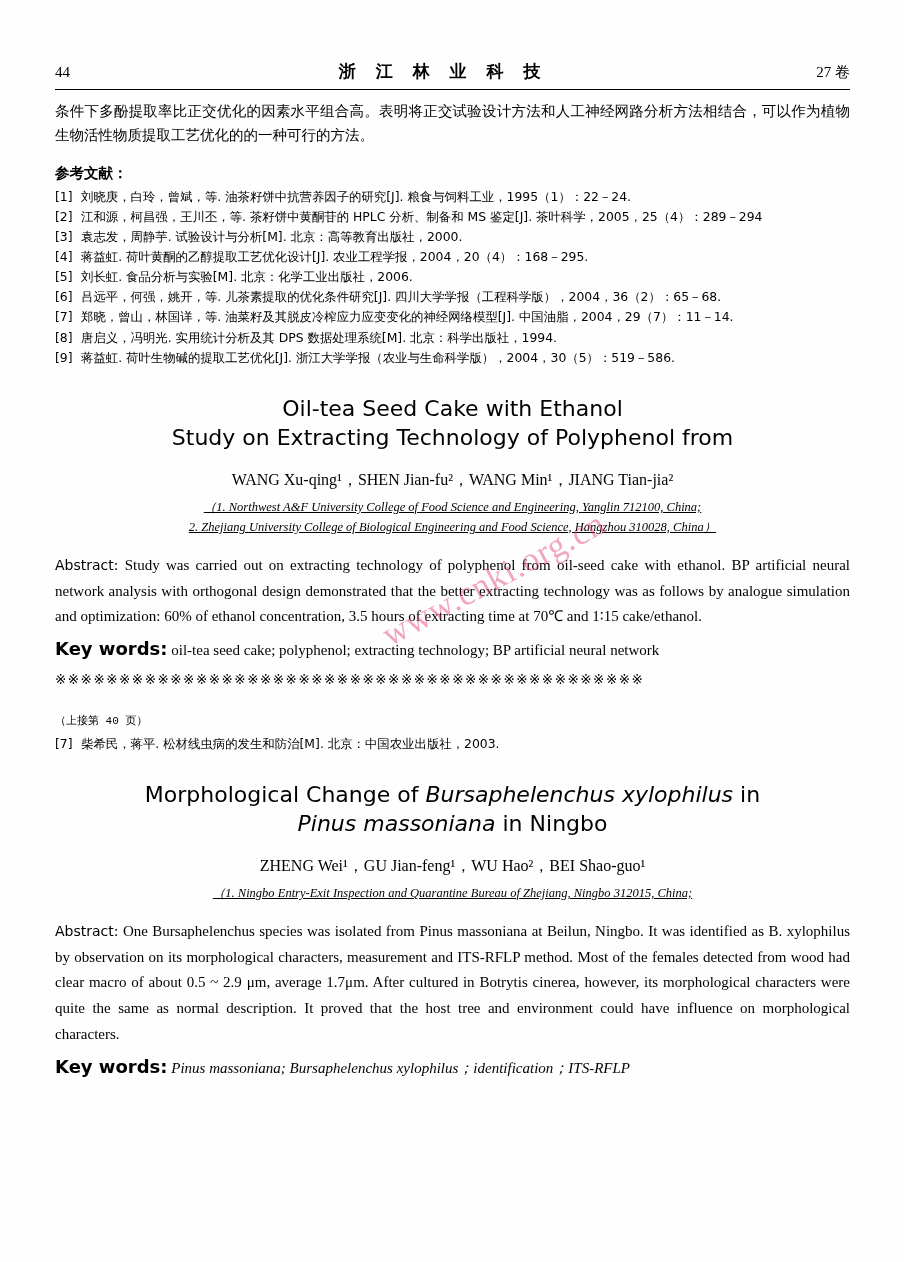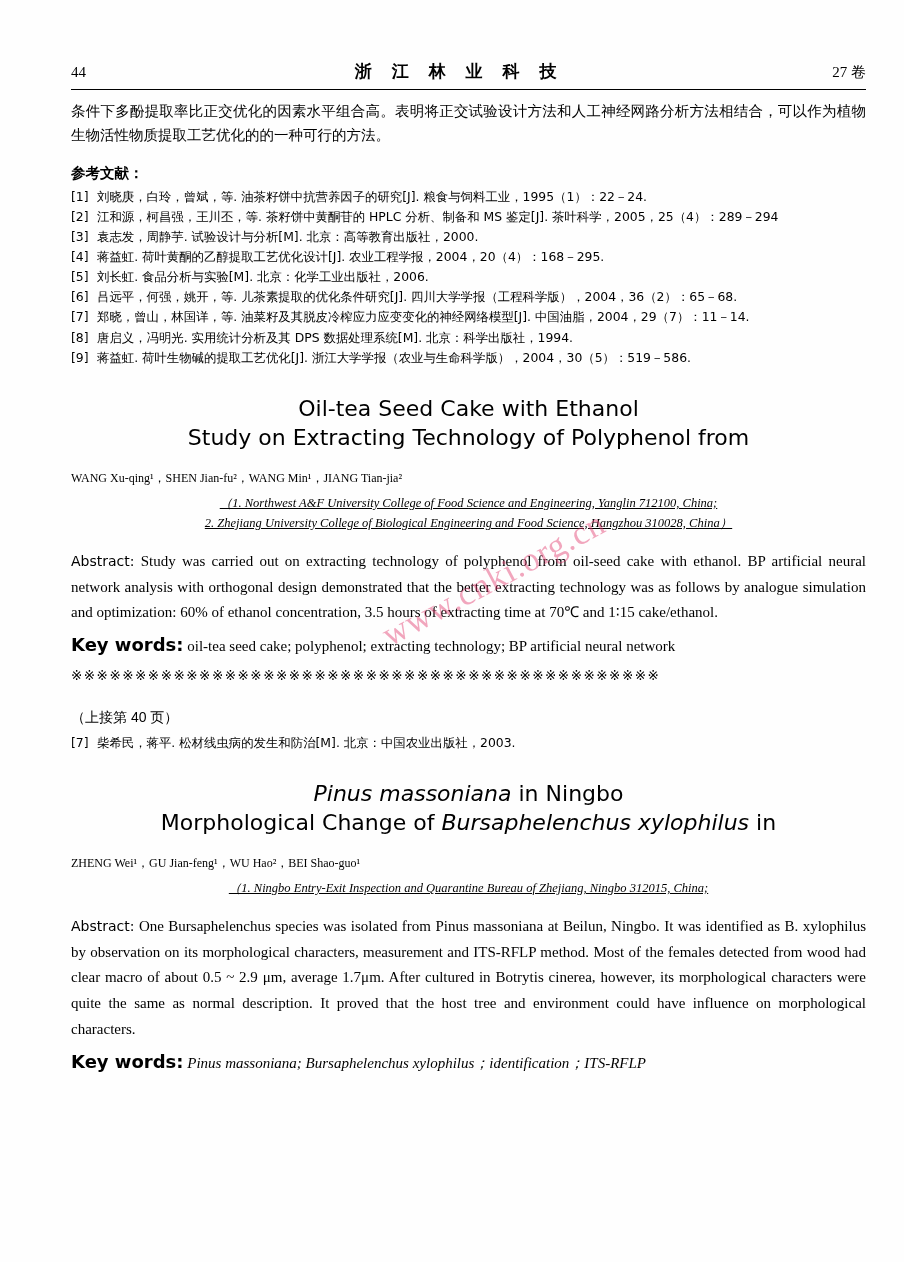--- a/index.html
+++ b/index.html
@@ -20,21 +20,20 @@
     left: 0; top: 0;
     width: 904px;
     height: 1262px;
     background: #fefefe;
   }
   .content {
     position: absolute;
     left: 55px;
     top: 60px;
     width: 795px;
-    margin-left: 16px;
   }
 
   
   .runhead {
     display: flex;
     align-items: baseline;
     justify-content: space-between;
     font-size: 14px;
     padding-bottom: 6px;
   }
@@ -103,22 +102,22 @@
   .en-title-2 {
     font-family: "DejaVu Sans", sans-serif;
     font-size: 22px;
     text-align: center;
     line-height: 1.32;
     margin-top: 26px;
     margin-bottom: 6px;
   }
   .authors {
     font-family: "Liberation Serif", serif;
-    font-size: 12px;
-    text-align: left;
+    font-size: 16px;
+    text-align: center;
     margin-top: 18px;
   }
   .affil {
     font-family: "Liberation Serif", serif;
     font-style: italic;
     font-size: 12.5px;
     text-align: center;
     line-height: 1.6;
     margin-top: 6px;
     text-decoration: underline;
@@ -151,22 +150,22 @@
   .divider-marks {
     font-family: "DejaVu Sans", sans-serif;
     font-size: 13.5px;
     letter-spacing: 1.5px;
     margin-top: 6px;
     white-space: nowrap;
     overflow: hidden;
   }
 
   .continued {
-    font-family: Liberation Sans, sans-serif;
-    font-size: 14px;
+    font-family: Liberation Mono, monospace;
+    font-size: 11px;
     margin-top: 26px;
   }
 
   
   .watermark {
     position: absolute;
     left: 370px;
     top: 560px;
     transform: rotate(-28deg);
     font-family: "Liberation Serif", serif;
@@ -253,22 +252,22 @@
 
     <div class="continued">（上接第 40 页）</div>
     <div class="ref-list" style="margin-top:6px;">
       <div class="ref-item">
         <span class="ref-num">[7]</span>
         <span class="ref-text">柴希民，蒋平. 松材线虫病的发生和防治[M]. 北京：中国农业出版社，2003.</span>
       </div>
     </div>
 
     <div class="en-title-2">
+      <div><span>Morphological Change of </span><span class="ital">Bursaphelenchus xylophilus</span><span> in</span></div>
       <div><span class="ital">Pinus massoniana</span><span> in Ningbo</span></div>
-      <div><span>Morphological Change of </span><span class="ital">Bursaphelenchus xylophilus</span><span> in</span></div>
     </div>
     <div class="authors">ZHENG Wei¹，GU Jian-feng¹，WU Hao²，BEI Shao-guo¹</div>
     <div class="affil">
       <div>（1. Ningbo Entry-Exit Inspection and Quarantine Bureau of Zhejiang, Ningbo 312015, China;</div>
     </div>
     <div class="abstract">
       <span class="lbl">Abstract:</span><span> One Bursaphelenchus species was isolated from Pinus massoniana at Beilun, Ningbo. It was identified as B. xylophilus by observation on its morphological characters, measurement and ITS-RFLP method. Most of the females detected from wood had clear macro of about 0.5 ~ 2.9 μm, average 1.7μm. After cultured in Botrytis cinerea, however, its morphological characters were quite the same as normal description. It proved that the host tree and environment could have influence on morphological characters.</span>
     </div>
     <div class="keywords">
       <span class="lbl">Key words:</span><span class="ital"> Pinus massoniana; Bursaphelenchus xylophilus；identification；ITS-RFLP</span>

